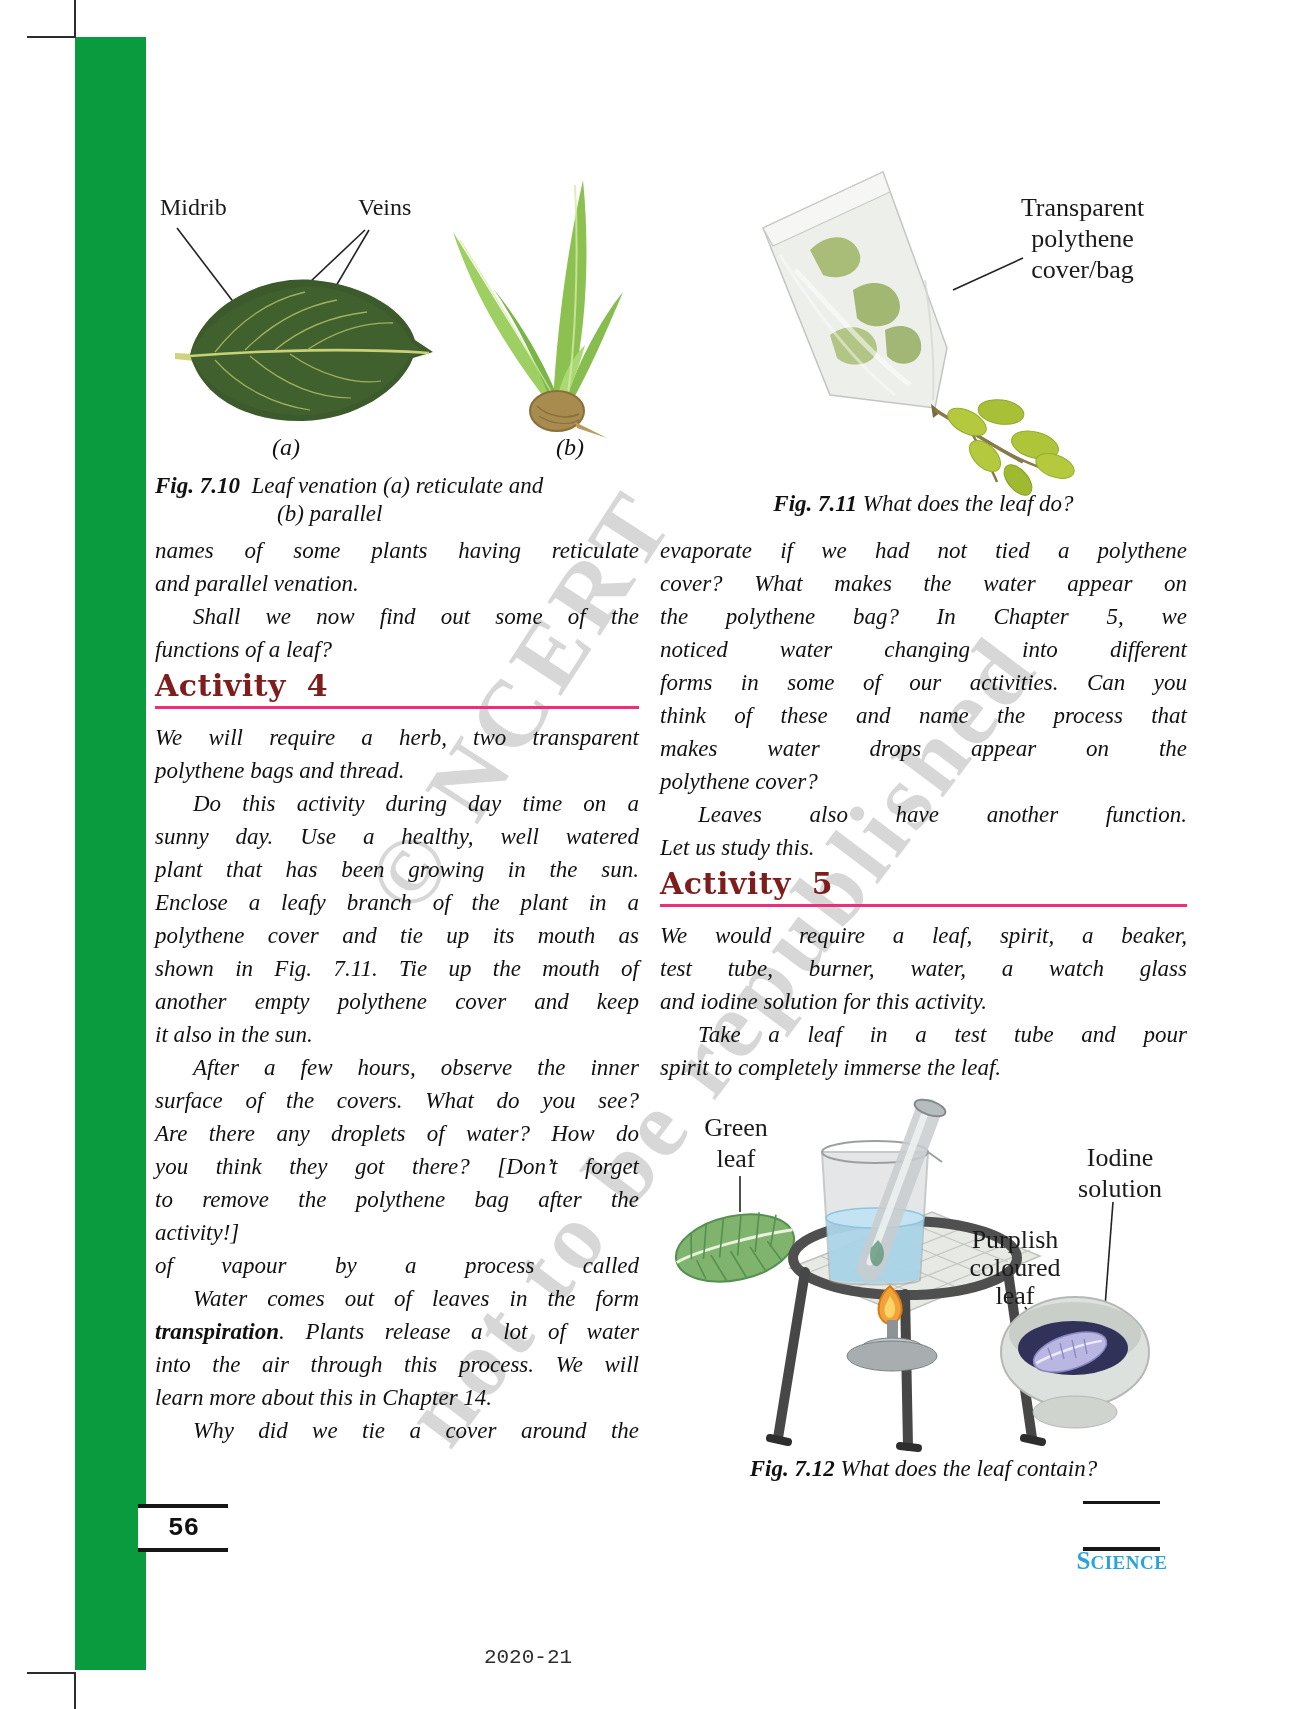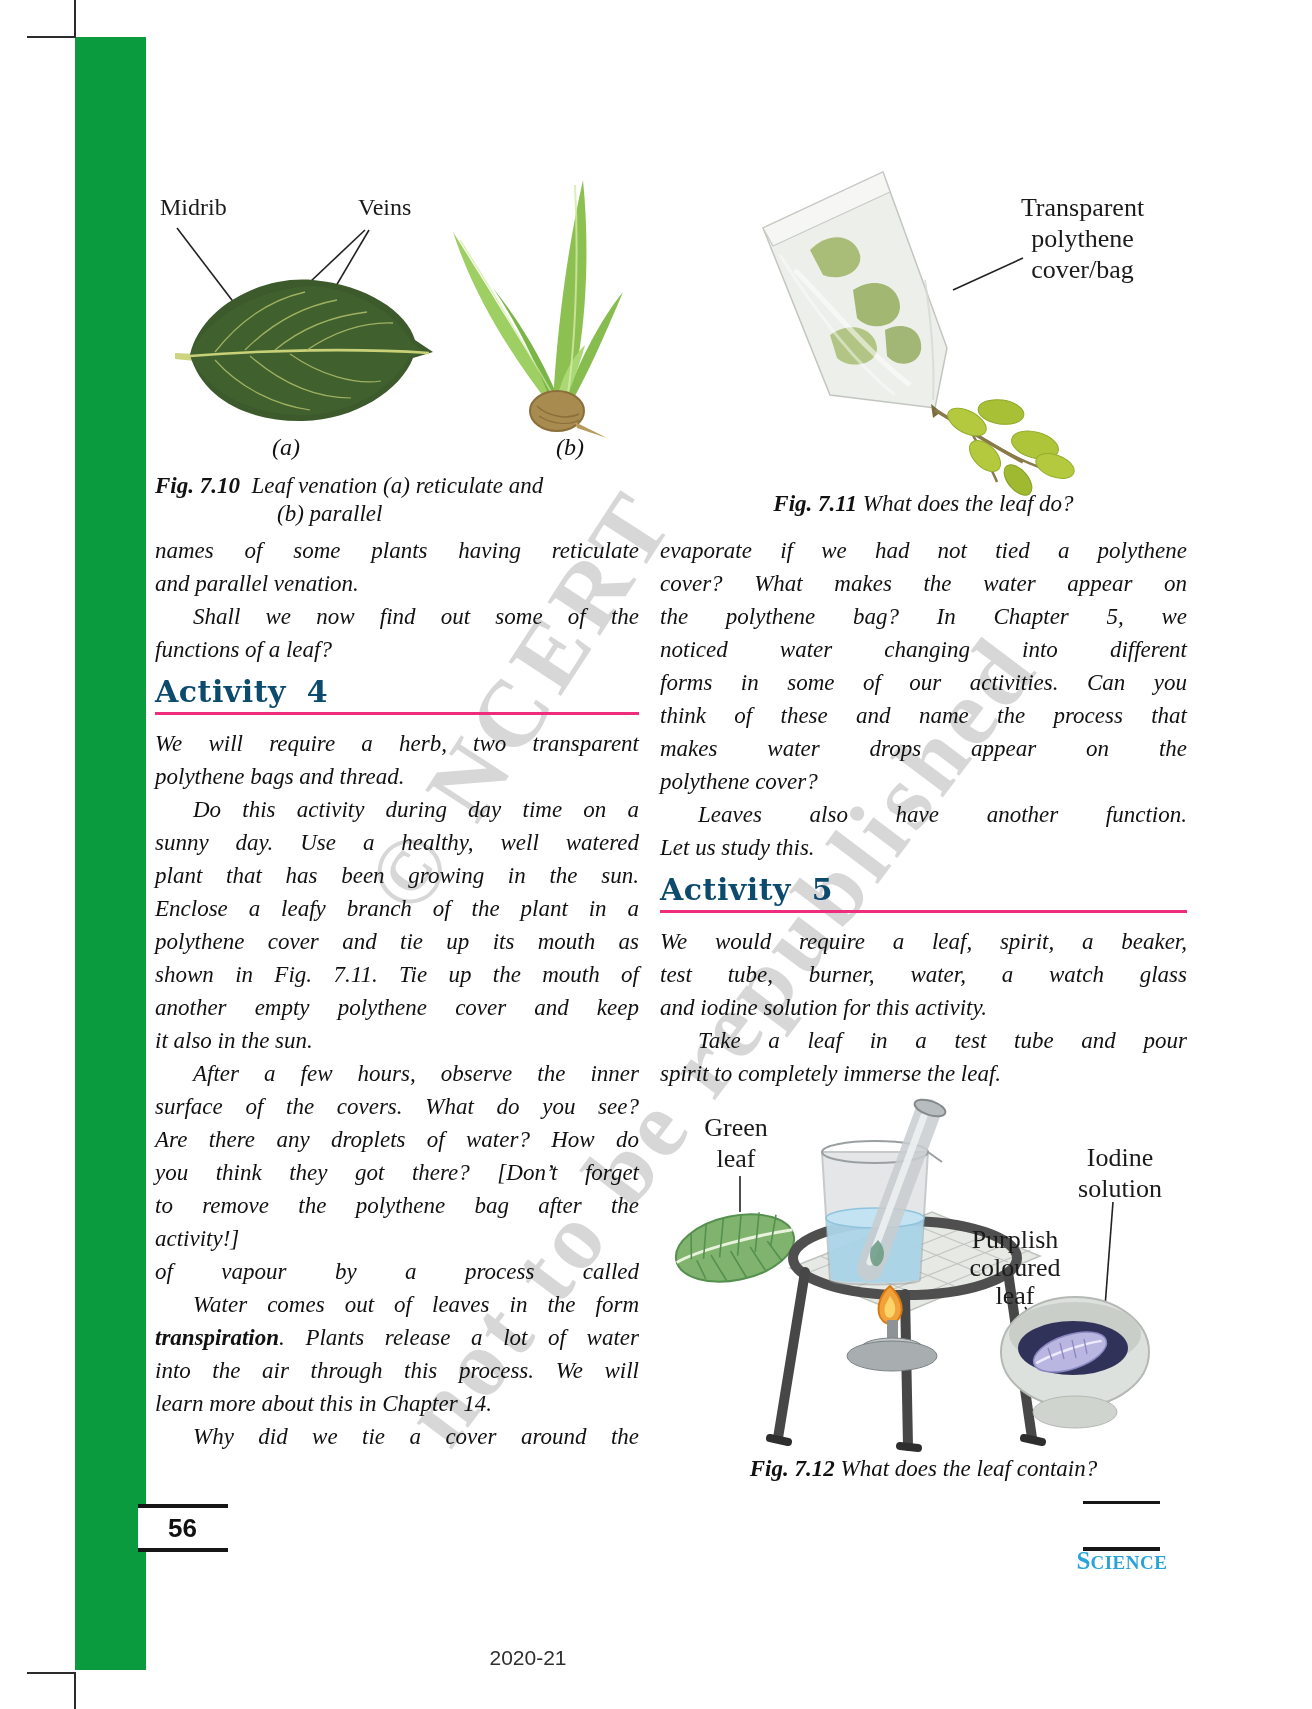--- a/index.html
+++ b/index.html
@@ -24,36 +24,36 @@
   .sub{position:absolute;font-size:24px;font-style:italic;z-index:3;}
   .caption{position:absolute;font-size:23px;font-style:italic;line-height:28px;z-index:3;}
   .caption b{font-style:italic;}
   
   .col{position:absolute;top:534px;z-index:2;font-size:23px;line-height:33px;}
   .col-left{left:155px;width:484px;}
   .col-right{left:660px;width:527px;}
   .tline{text-align:justify;text-align-last:justify;font-style:italic;}
   .tline.last{text-align-last:left;}
   .tline.first-indent{text-indent:38px;}
-  .activity-head{margin-top:8px;font-family:"DejaVu Serif",serif;font-weight:bold;
-                 font-size:30px;line-height:36px;word-spacing:10px;letter-spacing:.5px;color:#0c4a6e;}
+  .activity-head{margin-top:2px;font-family:"DejaVu Serif",serif;font-weight:bold;
+                 font-size:30px;line-height:36px;word-spacing:10px;letter-spacing:.5px;color:#7f1d1d;}
   .activity-rule{height:3px;margin:2px 0 12px 0;}
   
   .pagenum-box{position:absolute;left:138px;top:1504px;width:90px;height:40px;background:#fff;
     border-top:4px solid #161616;border-bottom:4px solid #161616;z-index:5;
-    font-family:Liberation Sans, sans-serif;font-weight:bold;font-size:26px;line-height:40px;
+    font-family:Liberation Mono, monospace;font-weight:bold;font-size:26px;line-height:40px;
     padding-left:0;text-indent:30px;}
   
   .science-line{position:absolute;background:#161616;z-index:3;}
   .science-label{position:absolute;left:1076px;top:1512px;width:92px;text-align:center;z-index:3;
     font-family:"Liberation Serif",serif;font-weight:bold;margin-top:35px;}
   .science-label .big{font-size:25px;}
   .science-label .small{font-size:19px;letter-spacing:.5px;}
   .footer-year{position:absolute;left:0;top:1646px;width:1056px;text-align:center;z-index:3;
-    font-family:Liberation Sans, sans-serif;font-size:21px;color:#2e2e2e;}
+    font-family:Liberation Mono, monospace;font-size:21px;color:#2e2e2e;}
   svg{position:absolute;z-index:2;overflow:visible;}
 </style>
 </head>
 <body>
 
 <div class="crop" style="left:74px;top:0;width:2px;height:38px;"></div>
 <div class="crop" style="left:27px;top:36px;width:48px;height:2px;"></div>
 <div class="crop" style="left:27px;top:1672px;width:48px;height:2px;"></div>
 <div class="crop" style="left:74px;top:1672px;width:2px;height:37px;"></div>
 

